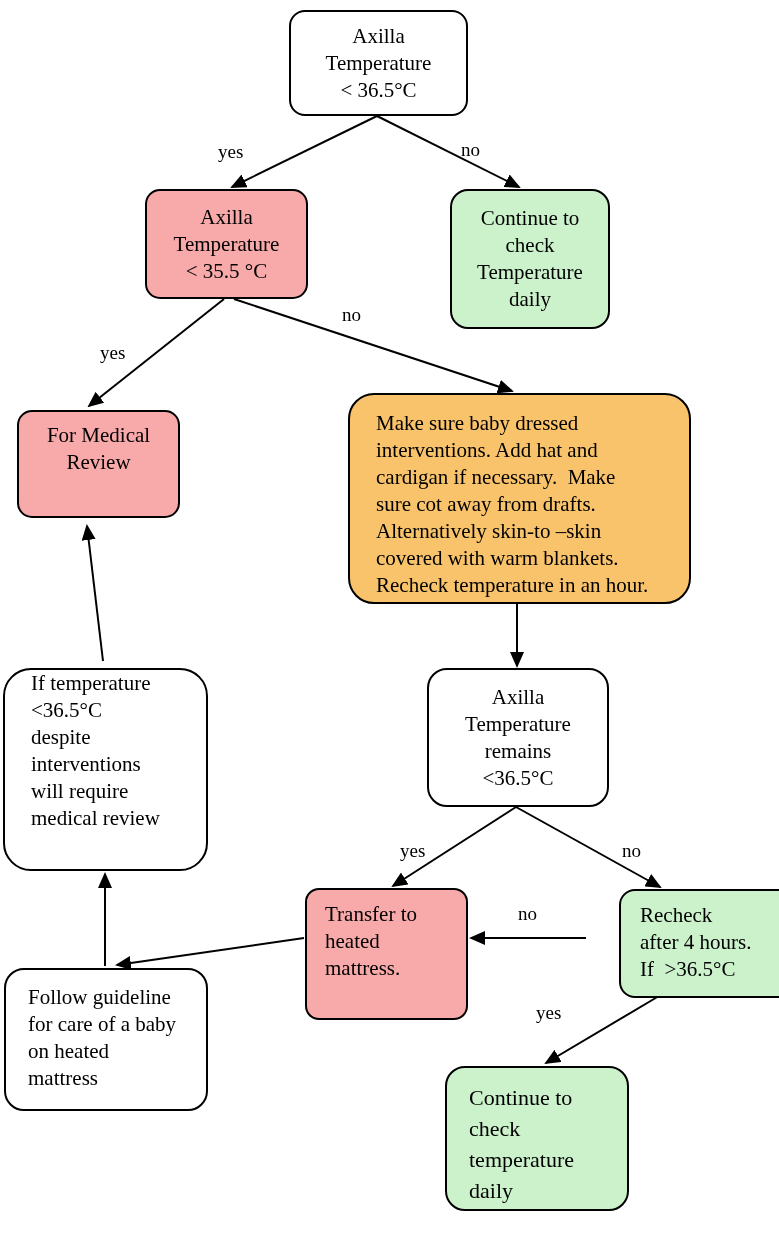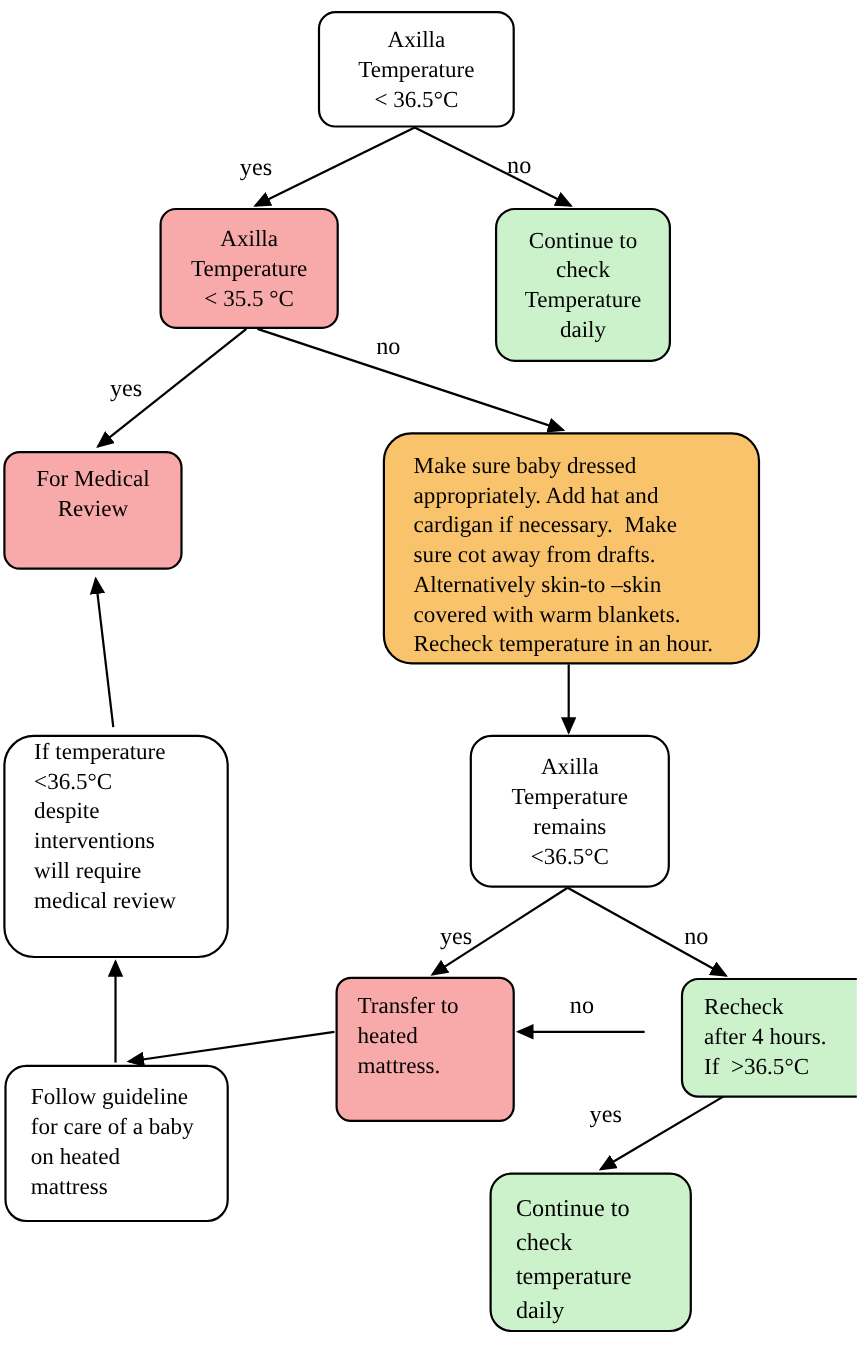--- a/index.html
+++ b/index.html
@@ -27,21 +27,21 @@
     display:flex;align-items:center;justify-content:center;text-align:center;
   }
   .node.topcenter{
     display:flex;align-items:flex-start;justify-content:center;text-align:center;
   }
   .node.pink{background:var(--pink,#F8A9A9);}
   .node.green{background:var(--green,#CCF2CC);}
   .node.orange{background:var(--orange,#F9C36B);}
   .edge-label{
     position:absolute;
-    font-size:22px;
+    font-size:19px;
     line-height:20px;
   }
 </style>
 </head>
 <body>
 
 <div class="stage">
 
   <svg class="edges" viewBox="0 0 779 1234">
     <defs>
@@ -69,25 +69,25 @@
 
   <div class="node pink center" style="left:145px;top:189px;width:163px;height:110px;border-radius:15px;">Axilla
 Temperature
 &lt; 35.5 °C</div>
 
   <div class="node green center" style="left:450px;top:189px;width:160px;height:140px;border-radius:18px;">Continue to
 check
 Temperature
 daily</div>
 
-  <div class="node pink topcenter" style="left:3px;top:410px;width:163px;height:108px;border-radius:15px;padding-top:10px;">For Medical
+  <div class="node pink topcenter" style="left:17px;top:410px;width:163px;height:108px;border-radius:15px;padding-top:10px;">For Medical
 Review</div>
 
   <div class="node orange" style="left:348px;top:393px;width:343px;height:211px;border-radius:26px;padding:15px 8px 0 26px;">Make sure baby dressed
-appropriately. Add hat and
+interventions. Add hat and
 cardigan if necessary.  Make
 sure cot away from drafts.
 Alternatively skin-to –skin
 covered with warm blankets.
 Recheck temperature in an hour.</div>
 
   <div class="node center" style="left:427px;top:668px;width:182px;height:139px;border-radius:20px;border-width:2px;">Axilla
 Temperature
 remains
 &lt;36.5°C</div>

